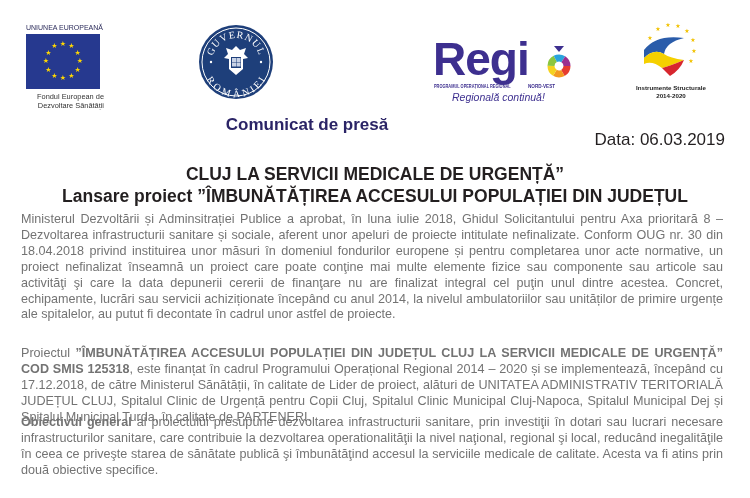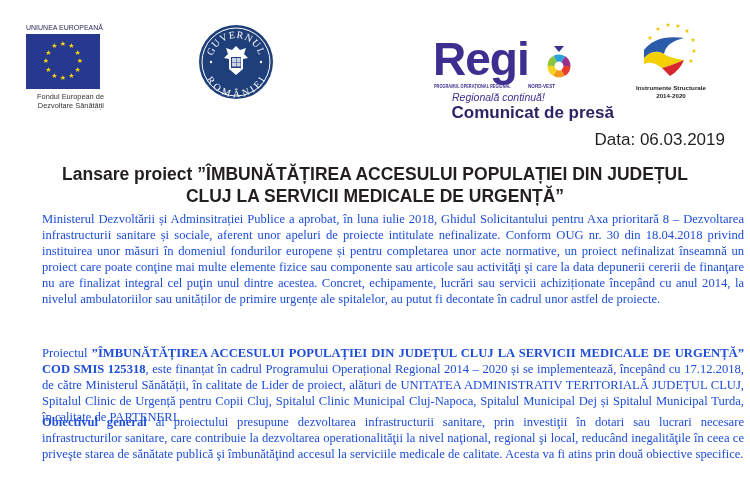--- a/index.html
+++ b/index.html
@@ -19,26 +19,26 @@
     .regio-word { position: absolute; left: 3px; top: 0; font-family: "Liberation Sans", sans-serif; font-weight: bold; font-size: 46px; line-height: 46px; color: #3d2f8f; letter-spacing: -1px; }
     .regio-sub { position: absolute; left: 4px; top: 48px; font-size: 4.6px; font-weight: bold; color: #3d2f8f; white-space: nowrap; transform: scaleX(0.85); transform-origin: left; }
     .regio-sub2 { position: absolute; left: 98px; top: 48px; font-size: 4.6px; font-weight: bold; color: #3d2f8f; white-space: nowrap; }
     .regio-tag { position: absolute; left: 22px; top: 55px; font-size: 10.5px; color: #3d2f8f; font-style: italic; white-space: nowrap; }
     .regio-wheel { position: absolute; left: 113px; top: 10px; width: 32px; height: 32px; }
 
     .is-logo { left: 626px; top: 20px; width: 90px; height: 85px; }
     .is-caption { position: absolute; left: 0; top: 64px; width: 90px; text-align: center; font-size: 6.2px; font-weight: bold; line-height: 8px; color: #222; }
 
     
-    .press-title { position: absolute; left: 0; top: 103px; width: 614px; text-align: right; font-size: 17px; font-weight: bold; color: #2b2466; }
+    .press-title { position: absolute; left: 0; top: 115px; width: 614px; text-align: center; font-size: 17px; font-weight: bold; color: #2b2466; }
     .press-date { position: absolute; right: 25px; top: 130px; font-size: 17px; color: #231f20; }
     .main-title { position: absolute; left: 0; top: 163px; width: 750px; text-align: center; font-size: 17.5px; font-weight: bold; line-height: 22px; color: #231f20; }
 
     
-    .body-text { position: absolute; left: 42px; width: 702px; font-size: 12.6px; line-height: 15.9px; text-align: justify; color: #1d4ed8; font-family: Liberation Serif, serif; }
+    .body-text { position: absolute; left: 21px; width: 702px; font-size: 12.6px; line-height: 15.9px; text-align: justify; color: #737373; }
     .p1 { top: 212px; }
     .p2 { top: 346px; }
     .p3 { top: 415px; }
     .b { font-weight: bold; }
   </style>
 </head>
 <body>
 
 <div class="logo eu-logo">
   <div class="eu-title">UNIUNEA EUROPEANĂ</div>
@@ -130,21 +130,21 @@
   </svg>
   <div class="is-caption">
     <div>Instrumente Structurale</div>
     <div>2014-2020</div>
   </div>
 </div>
 
 <div class="press-title">Comunicat de presă</div>
 <div class="press-date">Data: 06.03.2019</div>
 <div class="main-title">
+  <div>CLUJ LA SERVICII MEDICALE DE URGENȚĂ”</div>
   <div>Lansare proiect ”ÎMBUNĂTĂȚIREA ACCESULUI POPULAȚIEI DIN JUDEȚUL</div>
-  <div>CLUJ LA SERVICII MEDICALE DE URGENȚĂ”</div>
 </div>
 
 <p class="body-text p1">Ministerul Dezvoltării și Adminsitrației Publice a aprobat, în luna iulie 2018, Ghidul Solicitantului pentru Axa prioritară 8 – Dezvoltarea infrastructurii sanitare și sociale, aferent unor apeluri de proiecte intitulate nefinalizate. Conform OUG nr. 30 din 18.04.2018 privind instituirea unor măsuri în domeniul fondurilor europene și pentru completarea unor acte normative, un proiect nefinalizat înseamnă un proiect care poate conţine mai multe elemente fizice sau componente sau articole sau activităţi şi care la data depunerii cererii de finanţare nu are finalizat integral cel puţin unul dintre acestea. Concret, echipamente, lucrări sau servicii achiziționate începând cu anul 2014, la nivelul ambulatoriilor sau unităților de primire urgențe ale spitalelor, au putut fi decontate în cadrul unor astfel de proiecte.</p>
 
 <p class="body-text p2"><span>Proiectul </span><span class="b">”ÎMBUNĂTĂȚIREA ACCESULUI POPULAȚIEI DIN JUDEȚUL CLUJ LA SERVICII MEDICALE DE URGENȚĂ” COD SMIS 125318</span><span>, este finanțat în cadrul Programului Operațional Regional 2014 – 2020 și se implementează, începând cu 17.12.2018, de către Ministerul Sănătății, în calitate de Lider de proiect, alături de UNITATEA ADMINISTRATIV TERITORIALĂ JUDEȚUL CLUJ, Spitalul Clinic de Urgență pentru Copii Cluj, Spitalul Clinic Municipal Cluj-Napoca, Spitalul Municipal Dej și Spitalul Municipal Turda, în calitate de PARTENERI.</span></p>
 
 <p class="body-text p3"><span class="b">Obiectivul general</span><span> al proiectului presupune dezvoltarea infrastructurii sanitare, prin investiţii în dotari sau lucrari necesare infrastructurilor sanitare, care contribuie la dezvoltarea operationalităţii la nivel naţional, regional şi local, reducând inegalităţile în ceea ce priveşte starea de sănătate publică şi îmbunătăţind accesul la serviciile medicale de calitate. Acesta va fi atins prin două obiective specifice.</span></p>
 
 </body></html>

